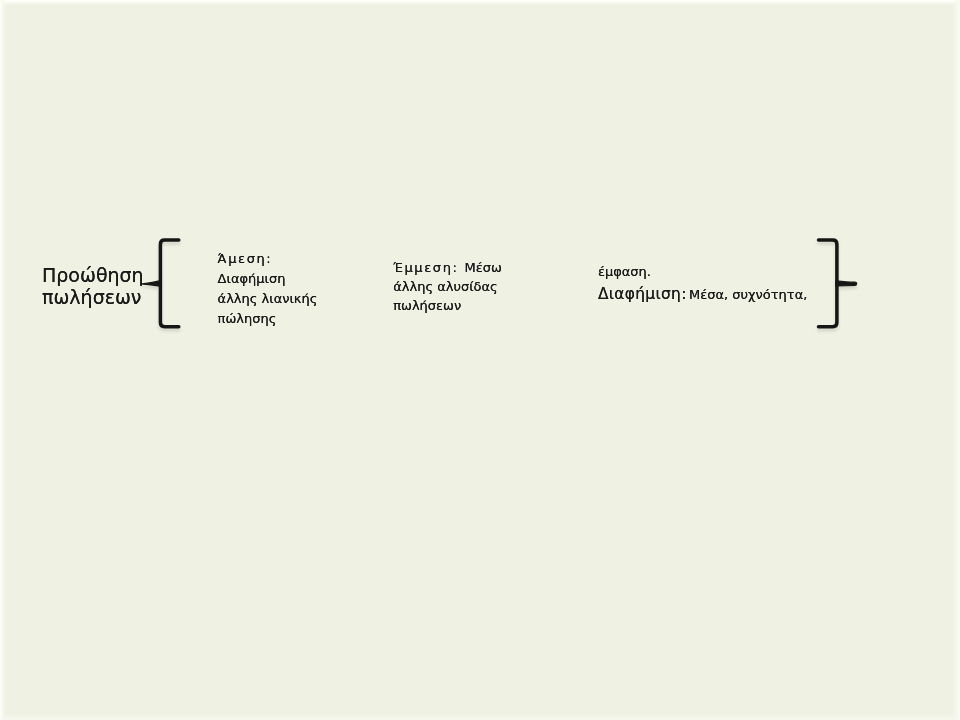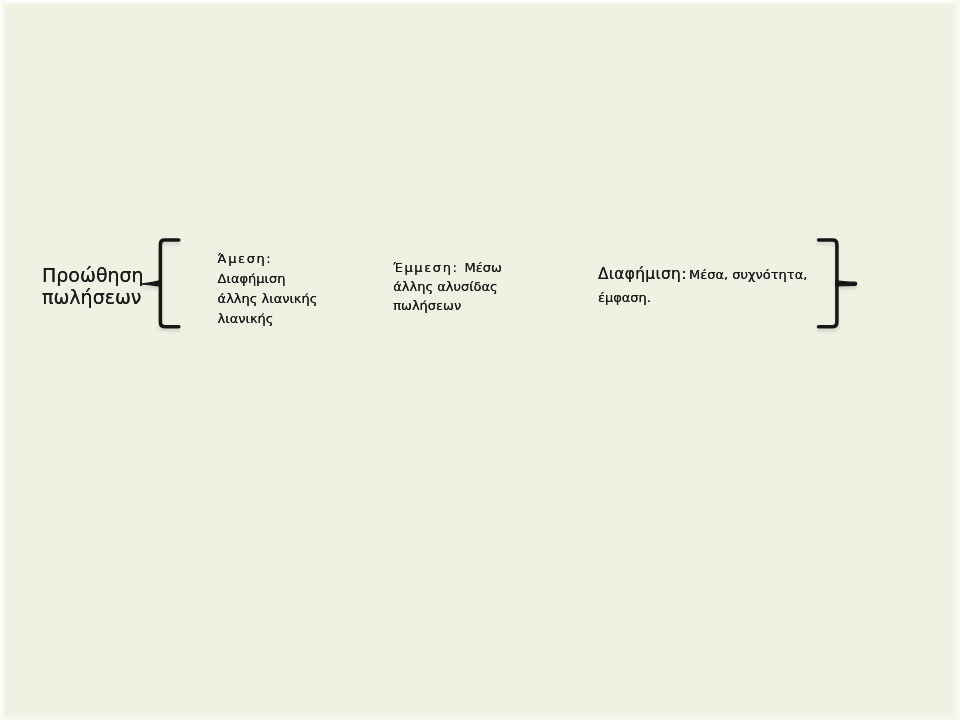--- a/index.html
+++ b/index.html
@@ -58,32 +58,32 @@
 
   <svg class="brace" id="brace-left" style="left:130px; top:225px;" width="70" height="115" viewBox="0 0 70 115">
     <path d="M48.8 15.1 H34.6 Q30.4 15.1 30.4 19.3 V97.6 Q30.4 101.8 34.6 101.8 H48.8" fill="none" stroke="#161616" stroke-width="3.5" stroke-linecap="round" stroke-linejoin="round"></path>
     <path d="M31.4 55.4 L31.4 61.3 Q20.0 60.0 11.7 58.95 Q20.0 57.9 31.4 55.4 Z" fill="#161616" stroke="#161616" stroke-width="1.25" stroke-linejoin="round" stroke-linecap="round"></path>
   </svg>
 
   <div class="txt small" id="direct">
     <div class="hdg-sm">Άμεση:</div>
     <div>Διαφήμιση</div>
     <div>άλλης λιανικής</div>
-    <div>λιανικής</div>
+    <div>πώλησης</div>
   </div>
 
   <div class="txt small" id="indirect">
     <div class="l-ind1"><span class="hdg-sm">Έμμεση:</span><span class="detail-gap">Μέσω</span></div>
     <div>άλλης αλυσίδας</div>
     <div>πωλήσεων</div>
   </div>
 
   <div class="txt small" id="advert">
+    <div class="small">έμφαση.</div>
     <div class="small l-big"><span class="hdg">Διαφήμιση:</span><span class="small detail-gap">Μέσα, συχνότητα,</span></div>
-    <div class="small">έμφαση.</div>
   </div>
 
   <svg class="brace" id="brace-right" style="left:806px; top:225px;" width="70" height="115" viewBox="0 0 70 115">
     <path d="M12.5 15.1 H26.7 Q30.9 15.1 30.9 19.3 V97.6 Q30.9 101.8 26.7 101.8 H12.5" fill="none" stroke="#161616" stroke-width="3.5" stroke-linecap="round" stroke-linejoin="round"></path>
     <path d="M29.9 55.9 L29.9 61.0 Q41.3 60.6 48.6 60.5 Q50.6 60.5 50.6 58.85 Q50.6 57.2 48.6 57.2 Q41.3 57.1 29.9 55.9 Z" fill="#161616" stroke="#161616" stroke-width="1.25" stroke-linejoin="round" stroke-linecap="round"></path>
   </svg>
 
   <div class="edge" id="edge-top"></div>
   <div class="edge" id="edge-bottom"></div>
   <div class="edge" id="edge-left"></div>

